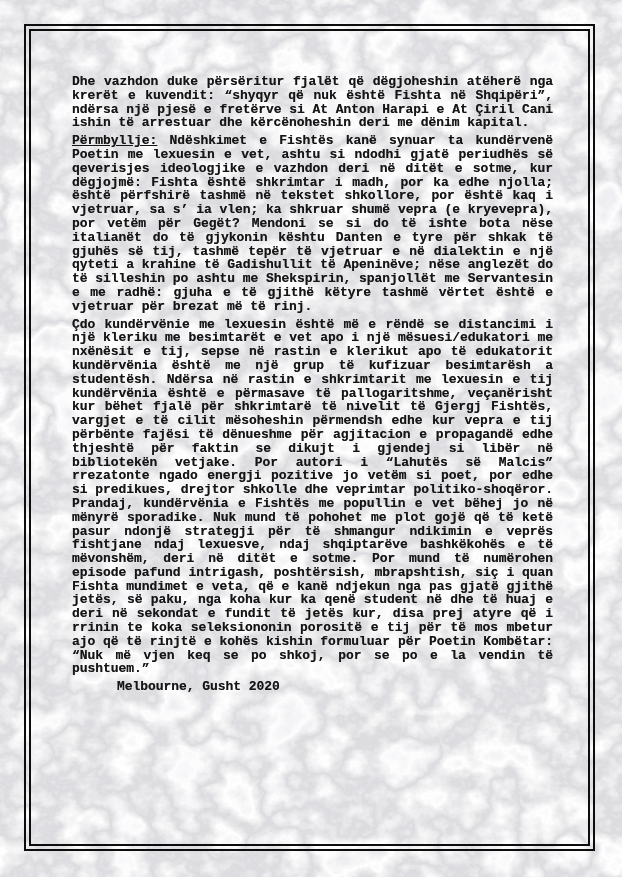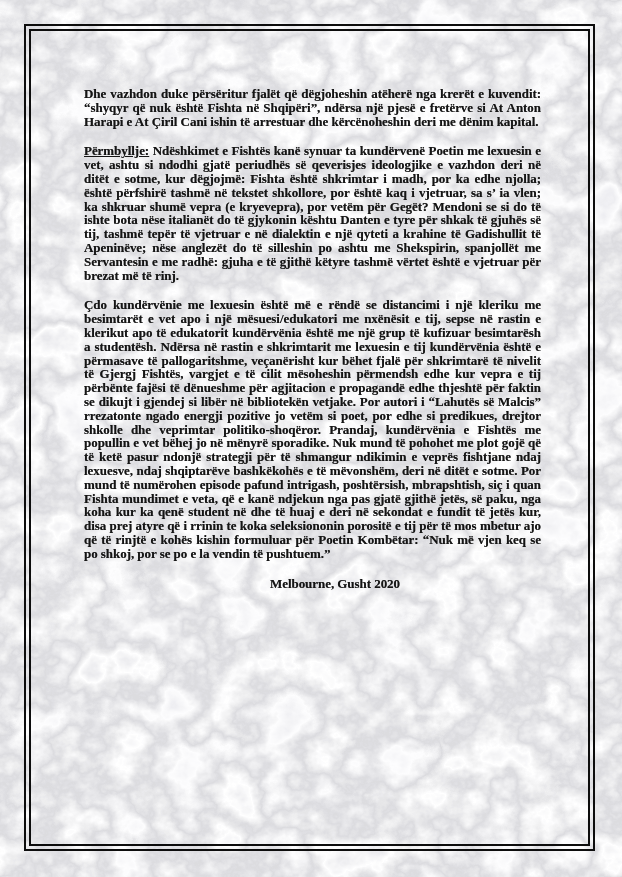--- a/index.html
+++ b/index.html
@@ -34,25 +34,25 @@
     left: 68px; top: 71px;
     width: 489px;
     font-weight: 700;
     font-size: 13px;
     line-height: 13.8px;
     color: #151515;
     text-align: justify;
     letter-spacing: -0.05px;
     text-shadow: 0 0 0.4px rgba(10,10,10,0.55);
   }
-  .text-block p { margin: 16px; padding: 0; }
+  .text-block p { margin: 4px; padding: 0; font-family: Liberation Mono, monospace; }
   .lead-underline { text-decoration: underline; }
   .note { margin-top: 33px !important; }
   .dateline {
-    text-align: center;
+    text-align: left;
     text-indent: 45px;
   }
 </style>
 </head>
 <body>
 
 <div class="canvas">
 
   <svg class="marble-svg" width="622" height="877" viewBox="0 0 622 877" xmlns="http://www.w3.org/2000/svg">
     <defs>

